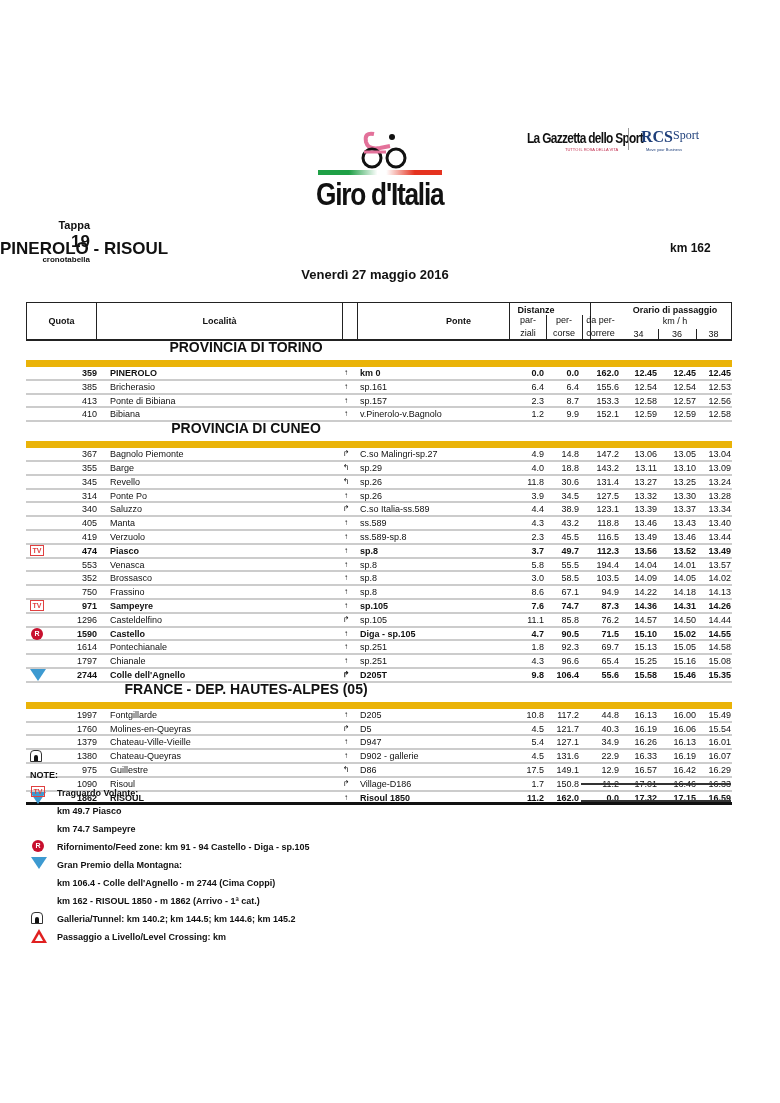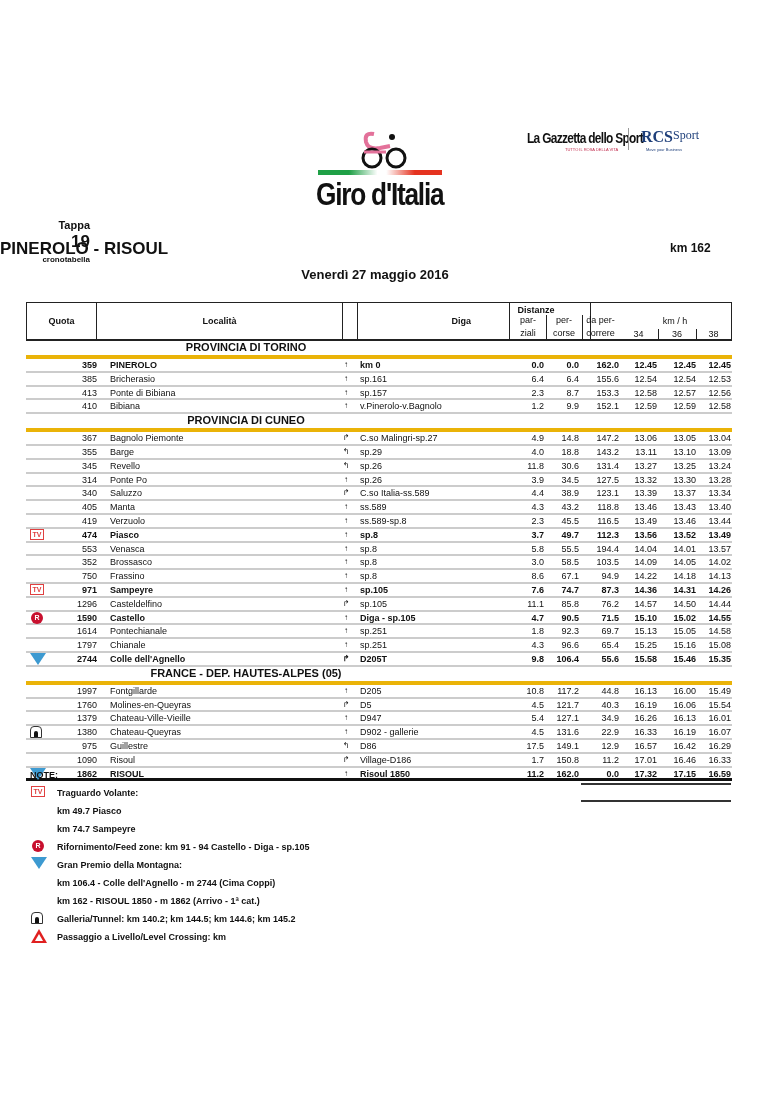--- a/index.html
+++ b/index.html
@@ -25,21 +25,21 @@
   .table { position: absolute; left: 26px; top: 302px; width: 706px; }
   .thead { position: relative; height: 39px; border: 1.5px solid #222; border-bottom: 2px solid #222; font-weight: bold; font-size: 9px; }
   .th { position: absolute; top: 0; height: 100%; border-right: 1px solid #222; display: flex; align-items: center; justify-content: center; }
   .th.last { border-right: none; }
   .sub { position: absolute; font-size: 9px; font-weight: normal; text-align: center; }
   .vline { position: absolute; width: 1px; background: #222; }
 
   .row { position: relative; height: 13.8px; font-size: 9px; border-bottom: 2px solid #ccc; line-height: 12px; white-space: nowrap; }
   .row.bold { font-weight: bold; }
   .row.last { border-bottom: 3px solid #111; }
-  .section { position: relative; height: 18px; font-size: 11px; font-weight: bold; border-bottom: 4px solid #eab308; line-height: 12px; }
+  .section { position: relative; height: 26px; font-size: 14px; font-weight: bold; border-bottom: 7px solid #eab308; line-height: 12px; }
   .section span { position: absolute; left: 96px; width: 248px; text-align: center; }
   .c { position: absolute; top: 0; }
   .c-icon { left: 4px; width: 16px; height: 12px; }
   .c-quota { left: 26px; width: 45px; text-align: right; }
   .c-loc { left: 84px; }
   .c-dir { left: 314px; width: 12px; text-align: center; font-size: 8px; }
   .c-note { left: 334px; }
   .c-parz { left: 480px; width: 38px; text-align: right; }
   .c-perc { left: 520px; width: 33px; text-align: right; }
   .c-daper { left: 555px; width: 38px; text-align: right; }
@@ -86,22 +86,23 @@
 </div>
 <div class="title">PINEROLO - RISOUL</div>
 <div class="subtitle">Venerdì 27 maggio 2016</div>
 <div class="km-total">km 162</div>
 
 <div class="table">
   <div class="thead">
     <div class="th" style="left:0;width:70px">Quota</div>
     <div class="th" style="left:70px;width:246px">Località</div>
     <div class="th" style="left:316px;width:15px"></div>
-    <div class="th" style="left:331px;width:152px;justify-content:flex-end;padding-right:38px">Diga</div>
+    <div class="th" style="left:331px;width:152px;justify-content:flex-end;padding-right:38px">Ponte</div>
     <div class="th" style="left:455px;width:109px;align-items:flex-start;padding-top:2px">Distanze</div>
+    <div class="th last" style="left:592px;width:112px;align-items:flex-start;padding-top:2px">Orario di passaggio</div>
     <div class="vline" style="left:519px;top:12px;height:26px"></div>
     <div class="vline" style="left:555px;top:12px;height:26px"></div>
     <div class="vline" style="left:631px;top:26px;height:12px"></div>
     <div class="vline" style="left:669px;top:26px;height:12px"></div>
     <div class="sub" style="left:483px;width:36px;top:12px">par-</div>
     <div class="sub" style="left:483px;width:36px;top:25px">ziali</div>
     <div class="sub" style="left:519px;width:36px;top:12px">per-</div>
     <div class="sub" style="left:519px;width:36px;top:25px">corse</div>
     <div class="sub" style="left:555px;width:37px;top:12px">da per-</div>
     <div class="sub" style="left:555px;width:37px;top:25px">correre</div>

